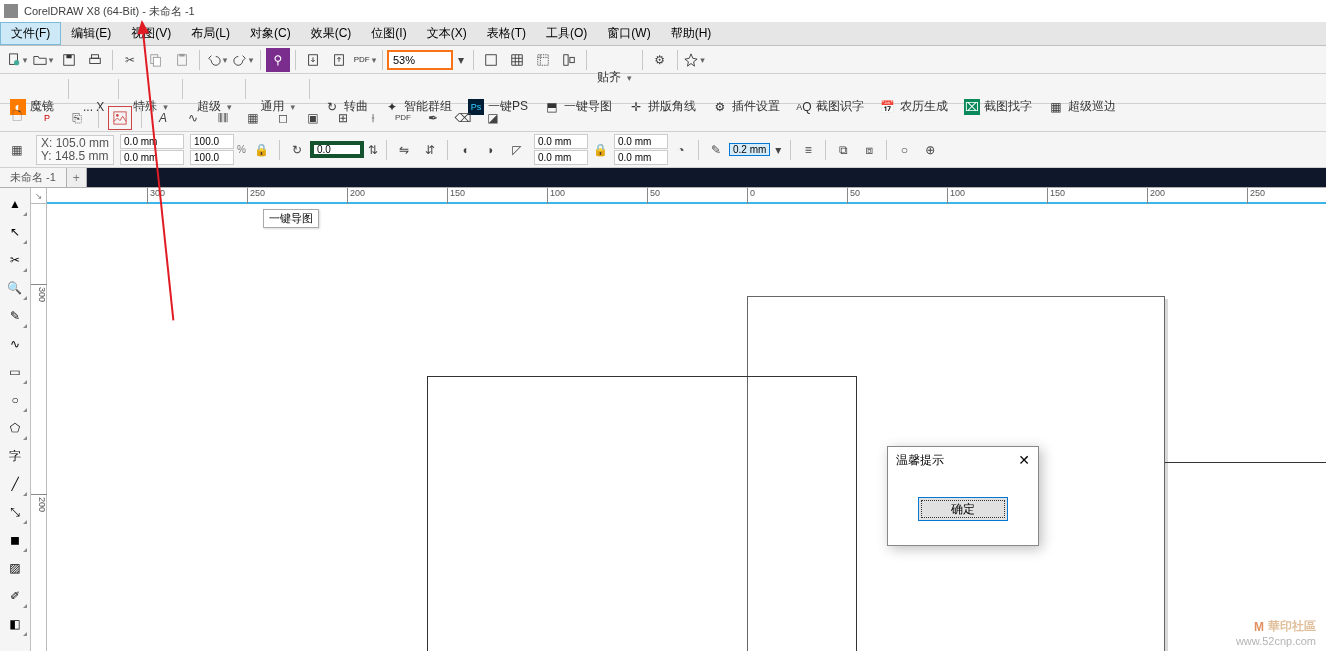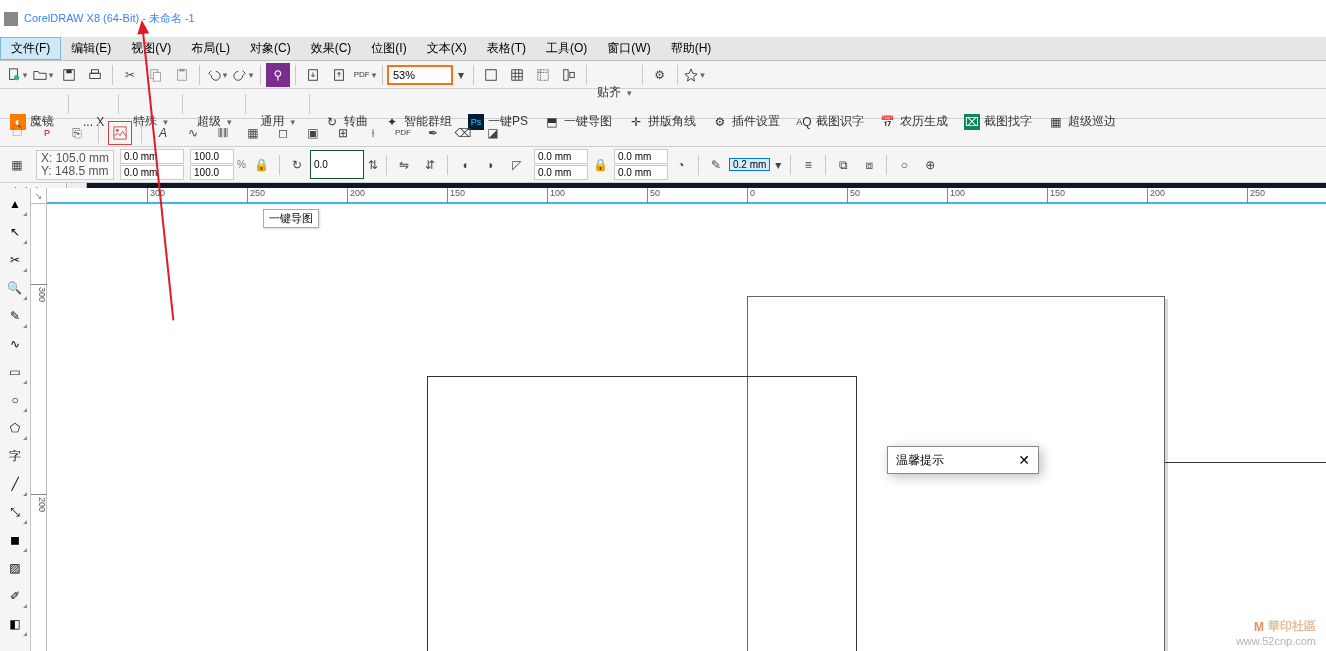--- a/index.html
+++ b/index.html
@@ -1,18 +1,18 @@
 <!DOCTYPE html>
 <html><head>
 <meta charset="utf-8">
 <style>
 * { margin: 0; padding: 0; box-sizing: border-box; font-family: "Microsoft YaHei", "Segoe UI", sans-serif; font-size: 12px; }
 body { background: #fff; width: 1326px; height: 651px; overflow: hidden; position: relative; }
 
-.titlebar { height: 37px; background: #fff; display: flex; align-items: center; padding: 0 4px; color: #3b82f6; }
+.titlebar { height: 22px; background: #fff; display: flex; align-items: center; padding: 0 4px; color: #404040; }
 .titlebar .logo { width: 14px; height: 14px; background: #888; margin-right: 6px; }
 .titlebar span { font-size: 11px; }
 
 .menubar { height: 24px; background: #e6e6e6; display: flex; align-items: center; border-bottom: 1px solid #c0c0c0; }
 .menubar .mitem { padding: 0 10px; height: 100%; display: flex; align-items: center; cursor: default; }
 .menubar .mitem.active { background: #cde8f6; border: 1px solid #7db9d8; }
 
 .toolbar { height: 28px; background: #f5f5f5; display: flex; align-items: center; border-bottom: 1px solid #d0d0d0; padding: 0 4px; }
 .toolbar2 { height: 30px; background: #f5f5f5; display: flex; align-items: center; border-bottom: 1px solid #d0d0d0; padding: 0 4px; gap: 4px;}
 .toolbar3 { height: 28px; background: #f5f5f5; display: flex; align-items: center; border-bottom: 1px solid #d0d0d0; padding: 0 4px; gap: 4px;}
@@ -48,21 +48,21 @@
 .tool-strip .tool { width: 28px; height: 28px; display: flex; align-items:center; justify-content:center; position:relative;}
 .tool-strip .tool .fly { position:absolute; bottom:2px; right:2px; width:0; height:0; border-left:4px solid transparent; border-bottom:4px solid #888;}
 
 .dialog { position: absolute; background: #fff; border: 1px solid #888; box-shadow: 3px 3px 12px rgba(0,0,0,0.25); z-index: 50;}
 .dialog .dtitle { height: 26px; display:flex; align-items:center; justify-content:space-between; padding: 0 8px; font-size:12px;}
 .dialog .dbody { padding: 24px 20px; display:flex; justify-content:center;}
 .dialog button { width: 90px; height: 24px; background: #e1e1e1; border:1px solid #0078d7; outline: 1px dotted #333; outline-offset:-4px; }
 
 .coord-box { display:flex; flex-direction:column; font-size:10px; color:#555; border:1px solid #ccc; padding:1px 4px; background:#fafafa; line-height:13px;}
 .dim-input { width: 64px; height: 15px; border:1px solid #ccc; background:#fff; font-size:10px; padding:0 3px;}
-.small-input { width: 54px; height: 29px; border:1px solid #14532d; background:#fff; font-size:10px; padding:0 3px;}
+.small-input { width: 54px; height: 17px; border:4px solid #14532d; background:#fff; font-size:10px; padding:0 3px;}
 
 .arrow-line { position:absolute; top:22px; left:141px; width:2px; height:300px; background:#e01b24; transform-origin: top; transform: rotate(-6deg); z-index:5; pointer-events:none;}
 .arrow-line::before { content:""; position:absolute; top:-2px; left:-5px; width:0; height:0; border-left:6px solid transparent; border-right:6px solid transparent; border-bottom:14px solid #e01b24;}
 
 .watermark { position:absolute; right: 10px; bottom: 4px; text-align:right; z-index:3;}
 .watermark .wm1 { font-size: 22px; color:#d5a978; font-family: "SimSun", serif; font-weight:bold; display:flex; align-items:center; gap:4px; justify-content:flex-end; opacity:0.75;}
 .watermark .wm2 { font-size: 11px; color:#b4b4b4; }
 
 .outline-sel { border:1px solid #0078d7; background:#d6ebf8; padding:0 3px; font-size:10px;}
 
@@ -390,20 +390,23 @@
   </div>
 </div>
 
 <div class="arrow-line"></div>
 
 <div class="dialog" style="left:887px;top:446px;width:152px;">
   <div class="dtitle">
     <span>温馨提示</span>
     <span style="font-size:14px;cursor:default">✕</span>
   </div>
+  <div class="dbody">
+    <button>确定</button>
+  </div>
 </div>
 
 <div class="watermark">
   <div class="wm1">
       <span style="color:#d56a2b;font-weight:bold">M</span>
       <span>華印社區</span>
     </div>
   <div class="wm2">www.52cnp.com</div>
 </div>
 

